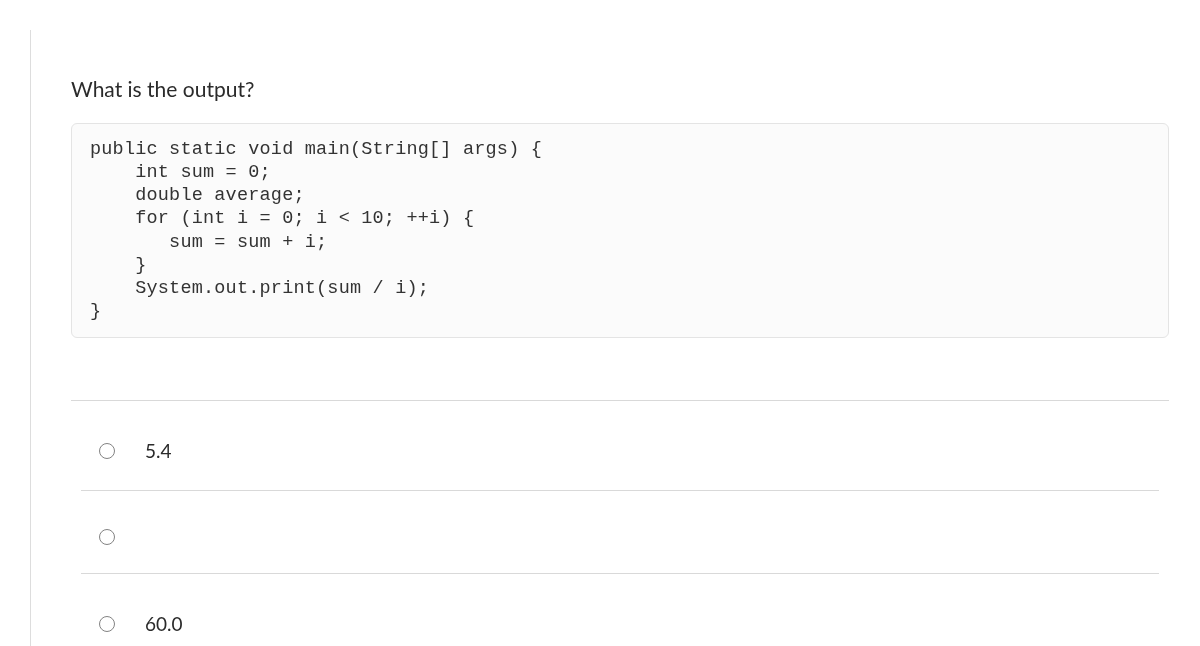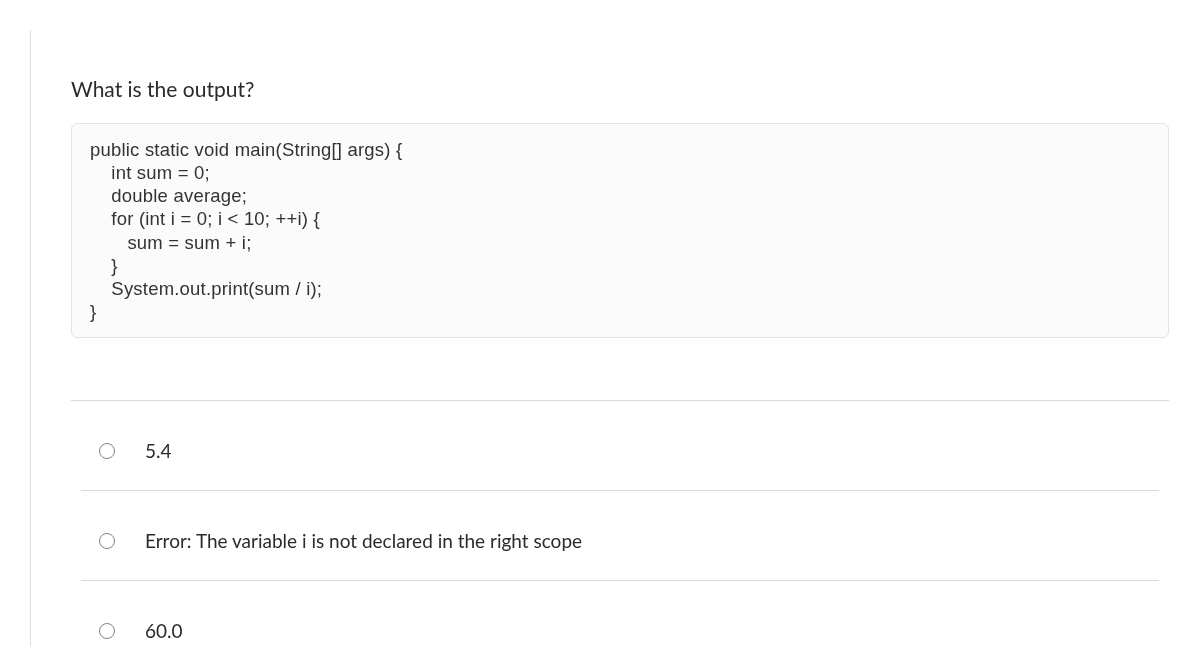--- a/index.html
+++ b/index.html
@@ -25,21 +25,21 @@
       color: #2b2b2b;
       font-weight: 400;
       margin-bottom: 22px;
     }
     .code-block {
       background: #fbfbfb;
       border: 1px solid #e4e4e4;
       border-radius: 6px;
       padding: 14px 18px;
       margin-bottom: 62px;
-      font-family: Liberation Sans, sans-serif;
+      font-family: Liberation Mono, monospace;
       font-size: 18.5px;
       line-height: 1.25;
       color: #333;
       white-space: pre;
       letter-spacing: 0.2px;
     }
     .options {
       border-top: 1px solid #d9d9d9;
     }
     .option-row {
@@ -77,21 +77,20 @@
     System.out.print(sum / i);
 }</div>
 
   <div class="options">
     <div class="option-row">
       <span class="radio"></span>
       <span class="option-label">5.4</span>
     </div>
     <div class="option-row">
       <span class="radio"></span>
-      <span class="option-label">Error: The variable i is not declared in the right scope</span>
     </div>
     <div class="option-row">
       <span class="radio"></span>
       <span class="option-label">60.0</span>
     </div>
     <div class="option-row">
       <span class="radio"></span>
       <span class="option-label">4.5</span>
     </div>
   </div>

